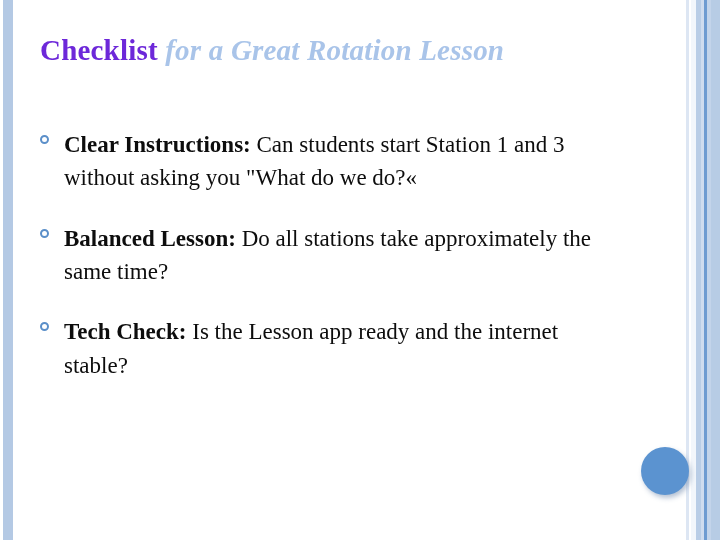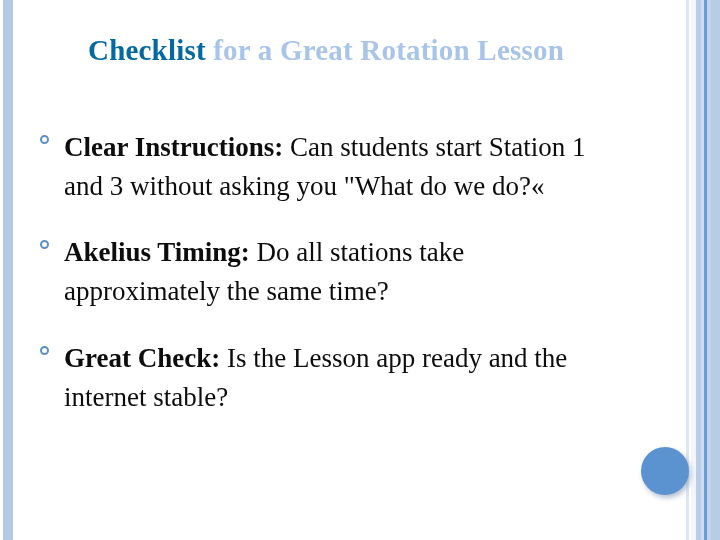--- a/index.html
+++ b/index.html
@@ -37,22 +37,22 @@
   .title-block {
     position: absolute;
     left: 40px;
     top: 30px;
     width: 560px;
     font-size: 29px;
     font-weight: bold;
     line-height: 1.42;
     letter-spacing: 0.2px;
   }
-  .title-primary   { color: #0369a1; margin-left: 48px; }
-  .title-secondary { color: #a9c4e9; }
+  .title-primary   { color: #6d28d9; }
+  .title-secondary { color: #a9c4e9; font-style: italic; }
 
   
   .bullets {
     position: absolute;
     left: 40px;
     top: 128px;
     width: 600px;
   }
   .bullet-row {
     display: flex;
@@ -70,21 +70,21 @@
     display: block;
     width: 9px;
     height: 9px;
     border: 2px solid #5b8fc9;
     border-radius: 50%;
     background: transparent;
     box-sizing: border-box;
   }
   .bullet-text {
     flex: 1 1 auto;
-    font-size: 27px;
+    font-size: 23px;
     line-height: 1.45;
     color: #0d0d0d;
     max-width: 545px;
   }
   .bullet-lead {
     font-weight: bold;
   }
 
   
   .accent-circle {
@@ -126,31 +126,31 @@
       <div class="bullet-text">
         <span class="bullet-lead">Clear Instructions:</span><span> Can students start Station 1 and 3 without asking you "What do we do?«</span>
       </div>
     </div>
 
     <div class="bullet-row">
       <span class="bullet-marker">
         <span class="bullet-ring"></span>
       </span>
       <div class="bullet-text">
-        <span class="bullet-lead">Akelius Timing:</span><span> Do all stations take approximately the same time?</span>
+        <span class="bullet-lead">Balanced Lesson:</span><span> Do all stations take approximately the same time?</span>
       </div>
     </div>
 
 
     <div class="bullet-row">
       <span class="bullet-marker">
         <span class="bullet-ring"></span>
       </span>
       <div class="bullet-text">
-        <span class="bullet-lead">Great Check:</span><span> Is the Lesson app ready and the internet stable?</span>
+        <span class="bullet-lead">Tech Check:</span><span> Is the Lesson app ready and the internet stable?</span>
       </div>
     </div>
 
   </div>
 
   <div class="accent-circle"></div>
 
 </div>
 
 </body></html>

